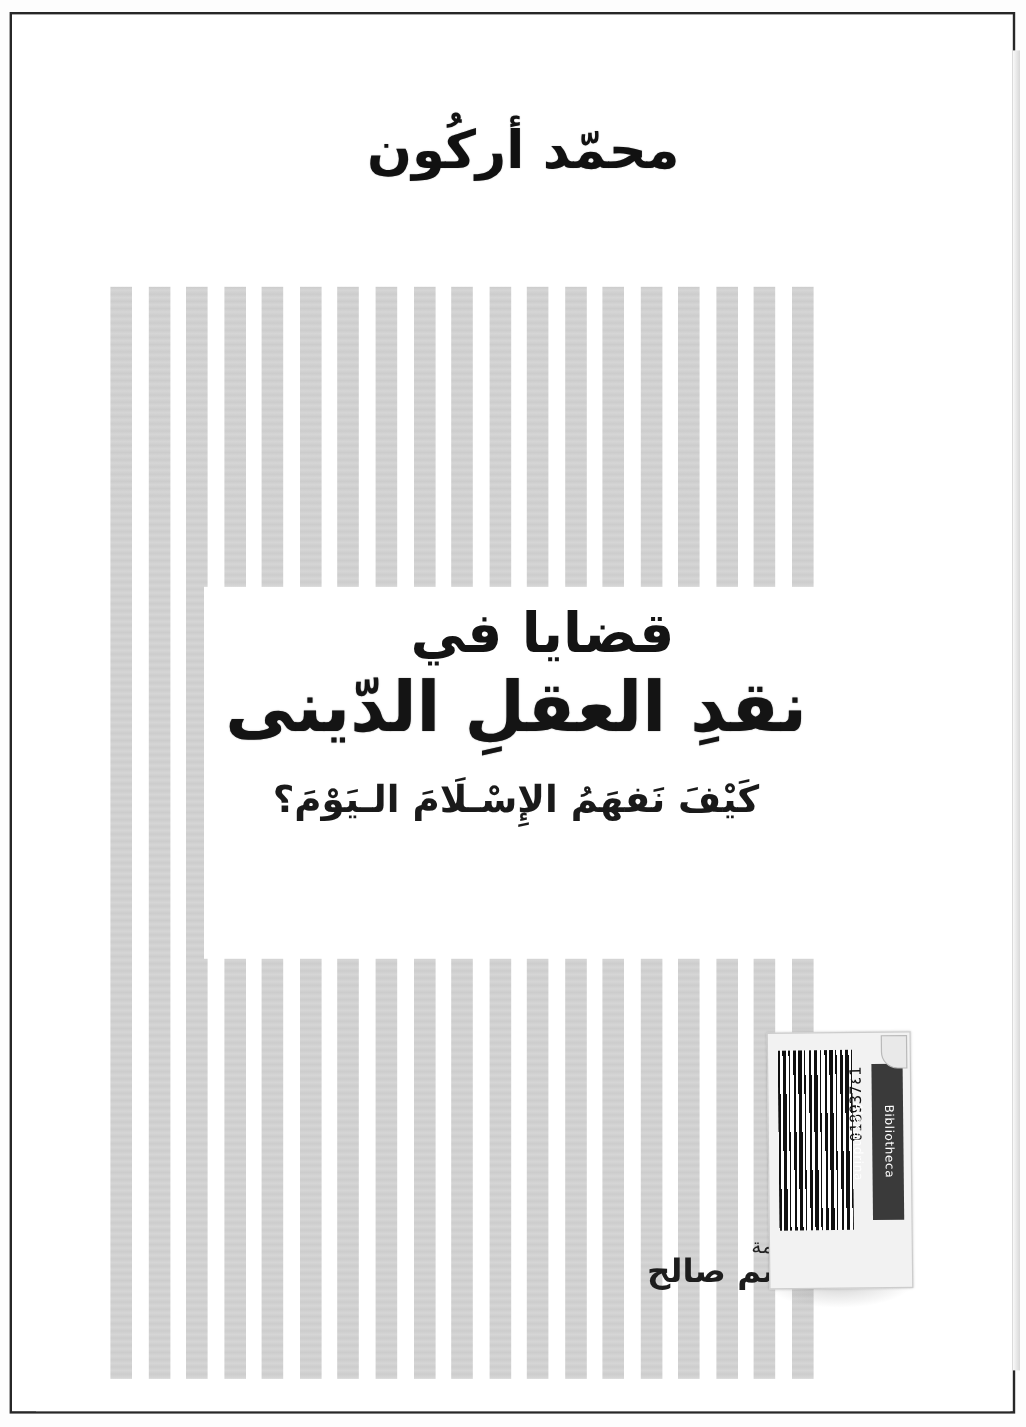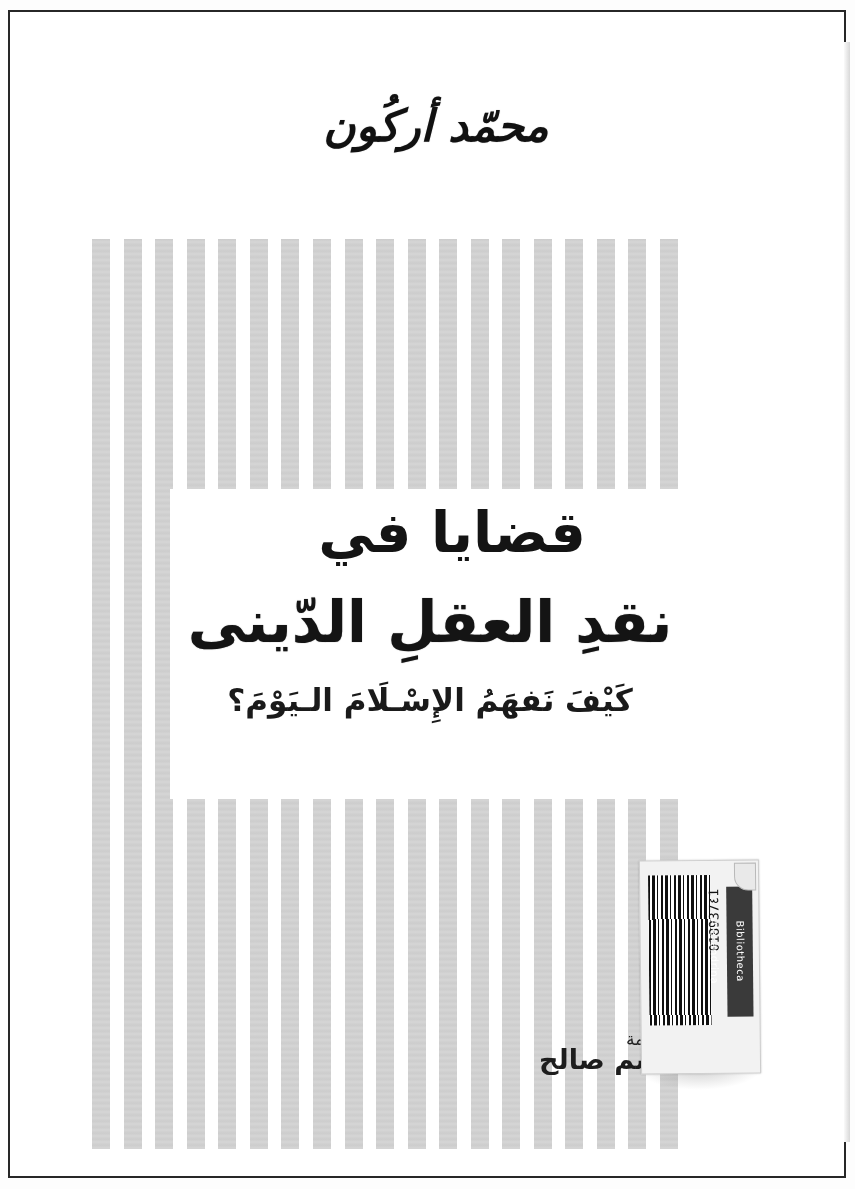--- a/index.html
+++ b/index.html
@@ -59,21 +59,20 @@
     left: 0;
     width: 100%;
     text-align: center;
     font-size: 44px;
     line-height: 1.1;
     font-weight: 700;
     color: #111111;
     letter-spacing: 0px;
     font-family: "DejaVu Sans", sans-serif;
     text-shadow: 0 0 1px rgba(0,0,0,0.35);
-    font-style: italic;
   }
 
   
   .stripes {
     position: absolute;
     left: 62px;
     top: 205px;
     width: 586px;
     height: 910px;
     display: flex;
@@ -106,28 +105,28 @@
     left: 140px;
     top: 455px;
     width: 520px;
     height: 310px;
     text-align: center;
     color: #141414;
     font-family: "DejaVu Sans", sans-serif;
   }
   .title-line-1 {
     margin-top: 12px;
-    font-size: 56px;
+    font-size: 46px;
     font-weight: 700;
     line-height: 1.15;
     letter-spacing: -1px;
     margin-left: 44px;
   }
   .title-line-2 {
-    margin-top: 24px;
+    margin-top: 2px;
     font-size: 58px;
     font-weight: 700;
     line-height: 1.15;
     letter-spacing: -2px;
     text-shadow: 0 0 1px rgba(0,0,0,0.5);
   }
   .subtitle {
     margin-top: 26px;
     font-size: 31px;
     font-weight: 700;

